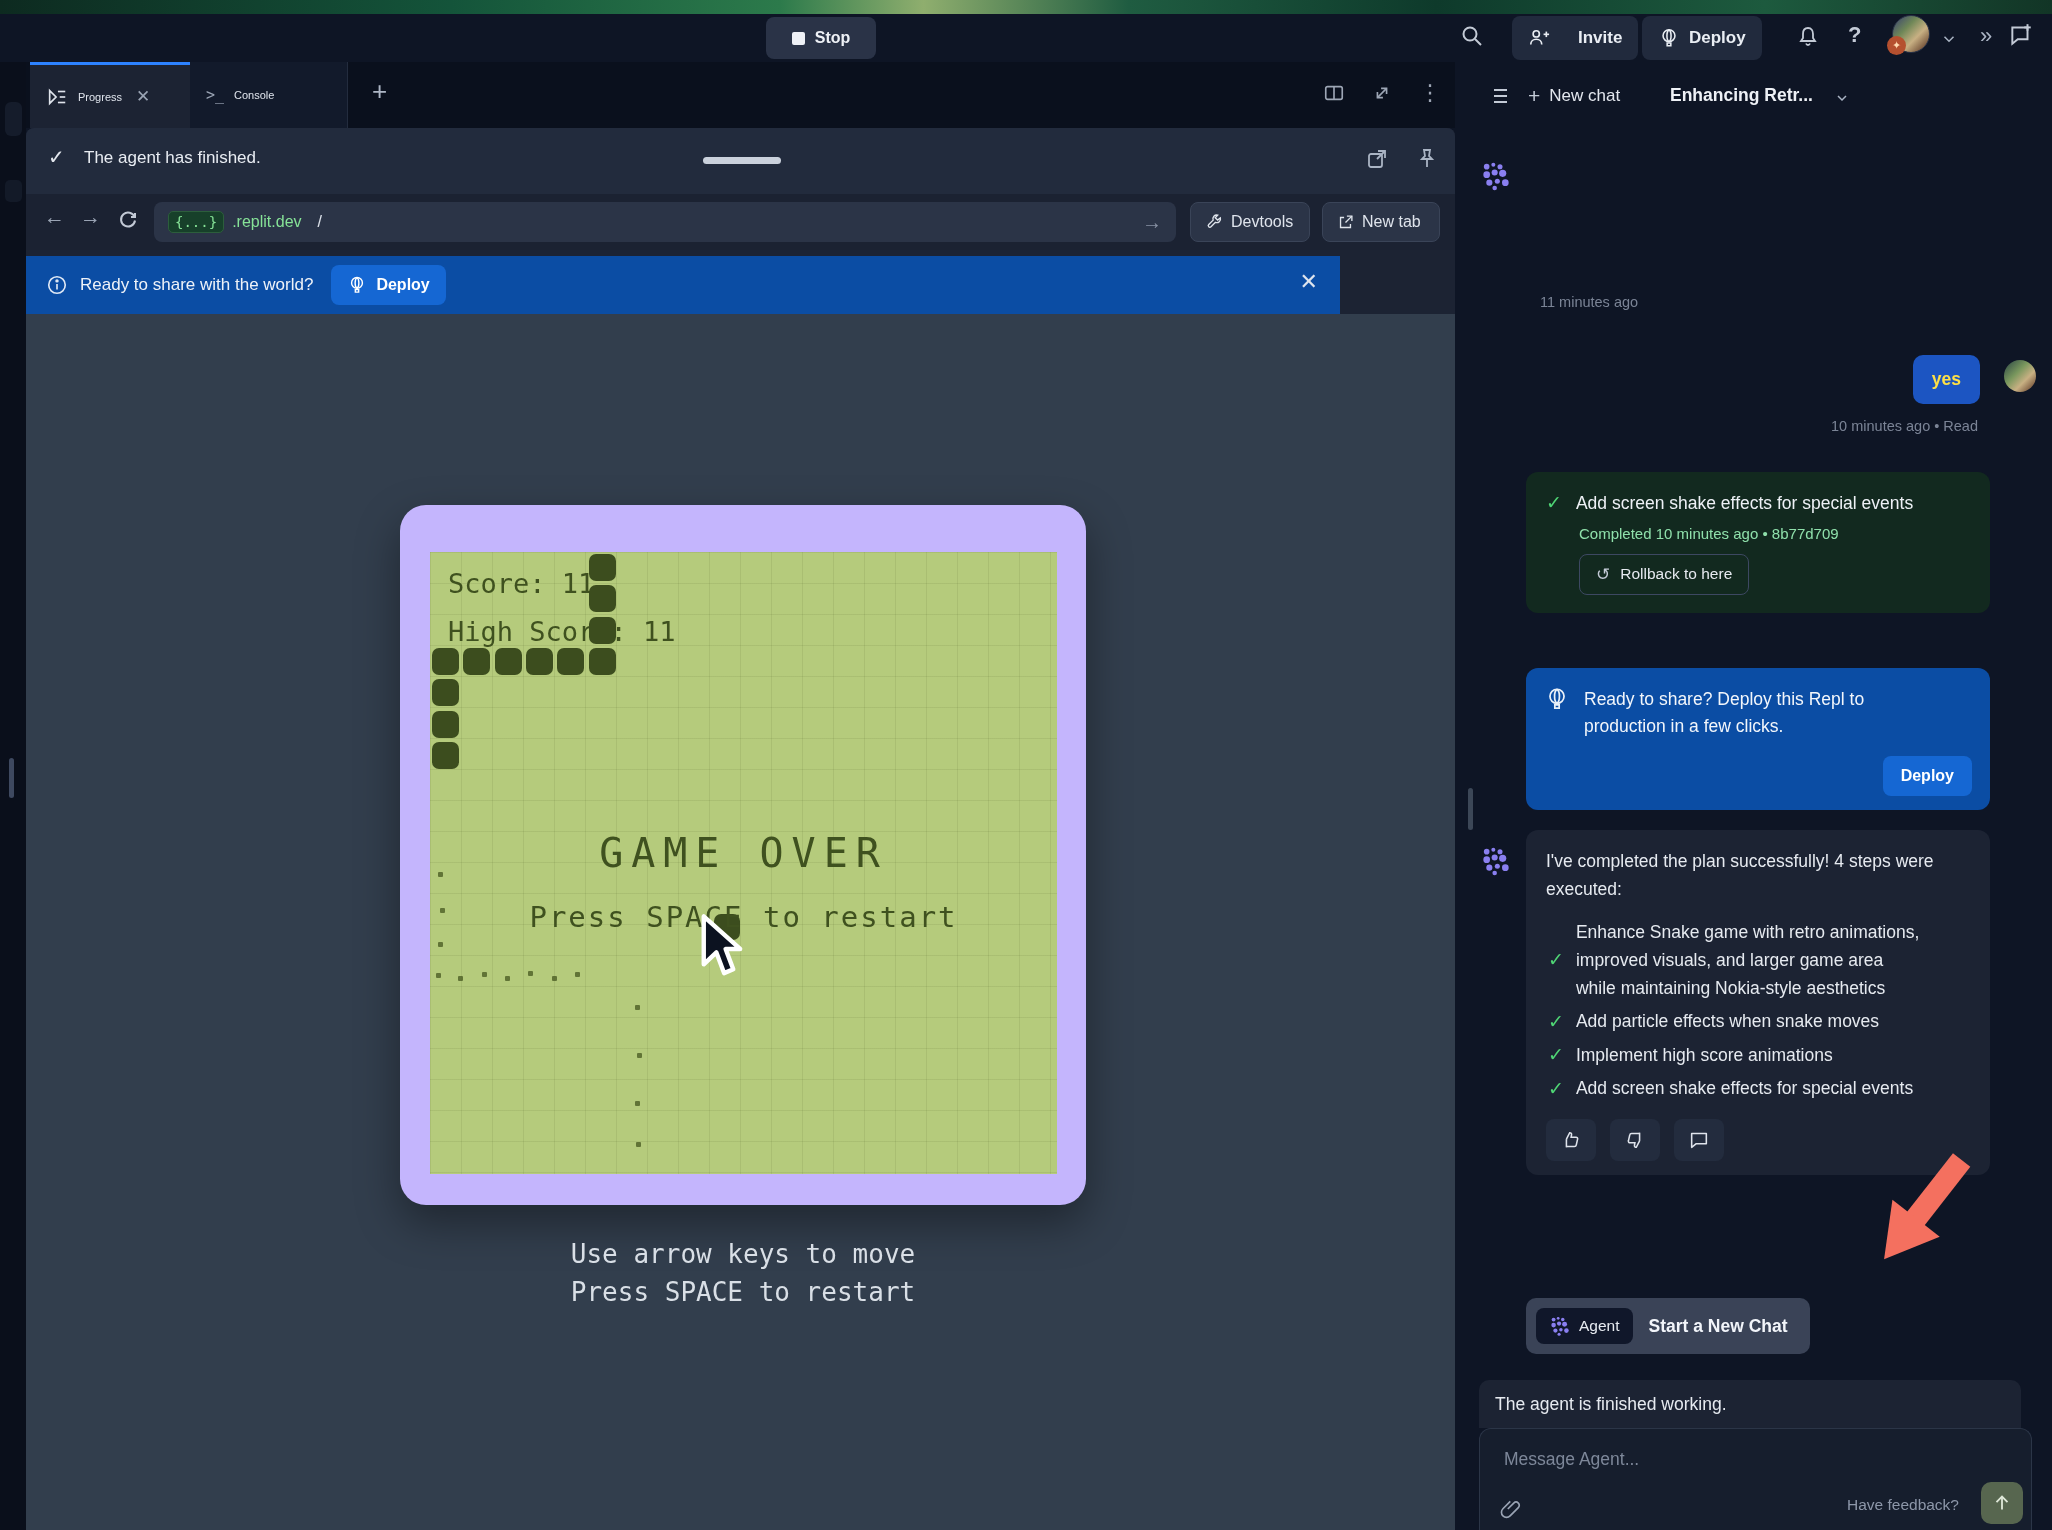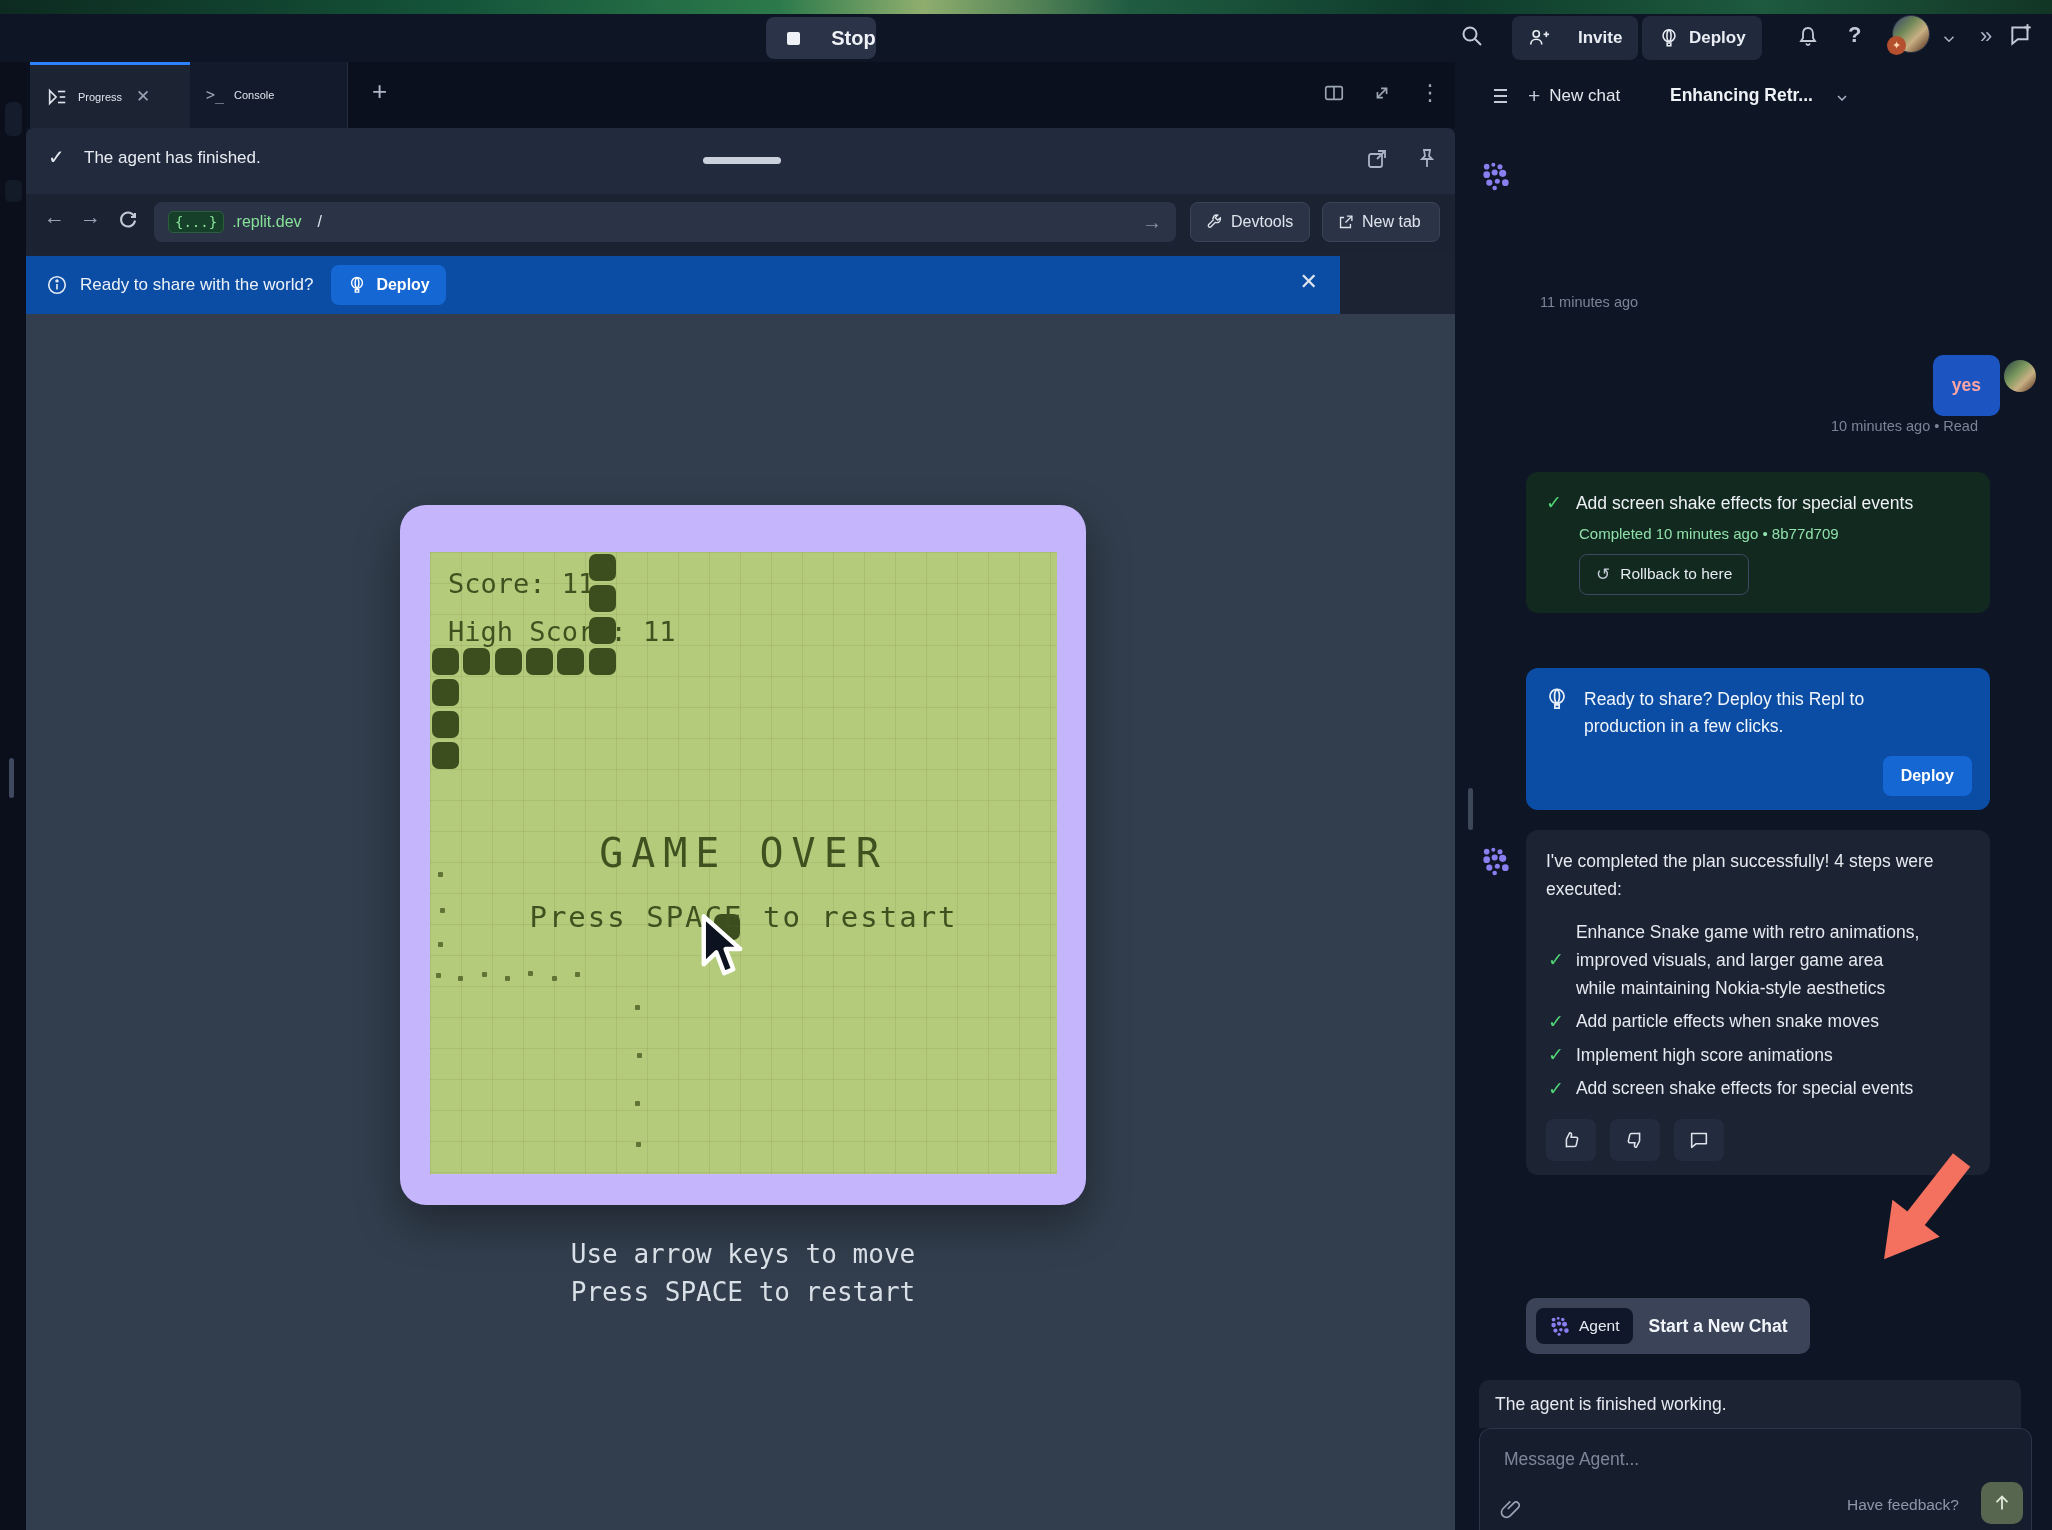--- a/index.html
+++ b/index.html
@@ -9,21 +9,21 @@
 
   
   .wallpaper { position:absolute; left:0; top:0; width:2052px; height:14px;
     background:linear-gradient(90deg,#0d2a20,#14543a 22%,#2c7a4b 38%,#8fae6e 45%,#1f5c41 55%,#0e3a2b 70%,#1d5a3e 86%,#123526); }
 
   
   .topbar { position:absolute; left:0; top:14px; width:2052px; height:48px; background:#0e1525; }
   .stop-btn { position:absolute; left:766px; top:3px; width:110px; height:42px; background:#2a3347; border-radius:8px;
     display:flex; align-items:center; justify-content:center; gap:10px; cursor:pointer; }
   .stop-square { width:13px; height:13px; background:#eef1f6; border-radius:2px; }
-  .stop-btn span { font-size:20px; font-weight:600; color:#eef1f6;margin-left:21px; }
+  .stop-btn span { font-size:16px; font-weight:600; color:#eef1f6; }
   .tb-icon { position:absolute; top:10px; color:#c3cad6; }
   .tb-btn { position:absolute; top:2px; height:44px; background:#212a3d; border-radius:8px;
     display:flex; align-items:center; gap:9px; padding:0 16px; cursor:pointer; font-size:17px; font-weight:600; color:#e9edf3; }
   .avatar { position:absolute; left:1892px; top:1px; width:38px; height:38px; border-radius:50%;
     background:linear-gradient(135deg,#43506b 8%,#6f8757 35%,#c8b083 62%,#6d4a33 90%); border:1px solid #2a3347; }
   .avatar-badge { position:absolute; left:-6px; top:20px; width:19px; height:19px; border-radius:50%;
     background:#b5502f; color:#ffd9b0; font-size:11px; line-height:19px; text-align:center; }
   .raquo { position:absolute; left:1980px; top:9px; font-size:22px; color:#aab4c4; letter-spacing:-2px; }
   .help-q { position:absolute; left:1848px; top:8px; font-size:22px; font-weight:600; color:#c3cad6; }
 
@@ -98,22 +98,22 @@
   .ch-ic { position:absolute; top:12px; color:#c3cad6; cursor:pointer; }
   .ch-newchat { position:absolute; left:70px; top:12px; display:flex; gap:9px; align-items:center; font-size:17px; color:#e3e7ee; cursor:pointer; }
   .ch-plus { font-size:21px; color:#c3cad6; }
   .ch-title { position:absolute; left:212px; top:13px; font-size:17.5px; font-weight:700; color:#eef1f6; cursor:pointer; }
 
   .agent-logo { display:inline-block; }
   .bubble { position:absolute; background:#1c2333; border-radius:12px; padding:18px 20px; font-size:17.5px; line-height:1.58; color:#e6eaf0; }
   .msg1-avatar { position:absolute; left:22px; top:98px; }
   .msg1-bubble { left:68px; top:82px; width:464px; }
   .time { position:absolute; font-size:14.5px; color:#7b8496; }
-  .yes-bubble { position:absolute; right:52px; top:293px; background:#1c55c2; border-radius:10px; padding:20px 19px;
-    font-size:17.5px; font-weight:600; color:#fca5a5; }
+  .yes-bubble { position:absolute; right:72px; top:293px; background:#1c55c2; border-radius:10px; padding:14px 19px;
+    font-size:17.5px; font-weight:600; color:#fde047; }
   .user-avatar { position:absolute; width:32px; height:32px; border-radius:50%;
     background:linear-gradient(135deg,#3c584a 10%,#79975d 40%,#c8b083 65%,#6d4a33 92%); }
 
   .task-card { position:absolute; left:68px; top:410px; width:464px; background:#12291f; border-radius:12px; padding:18px 20px; }
   .task-row { display:flex; gap:14px; }
   .check { color:#4fd575; font-size:19px; line-height:1.4; }
   .task-title { font-size:17.5px; line-height:1.5; color:#eef1f6; }
   .task-meta { margin:8px 0 12px 33px; font-size:15px; color:#8fe0ab; }
   .rollback-btn { margin-left:33px; display:inline-flex; align-items:center; gap:10px; border:1px solid #3d4862;
     border-radius:8px; padding:9px 16px; font-size:15.5px; color:#e6eaf0; cursor:pointer; }

